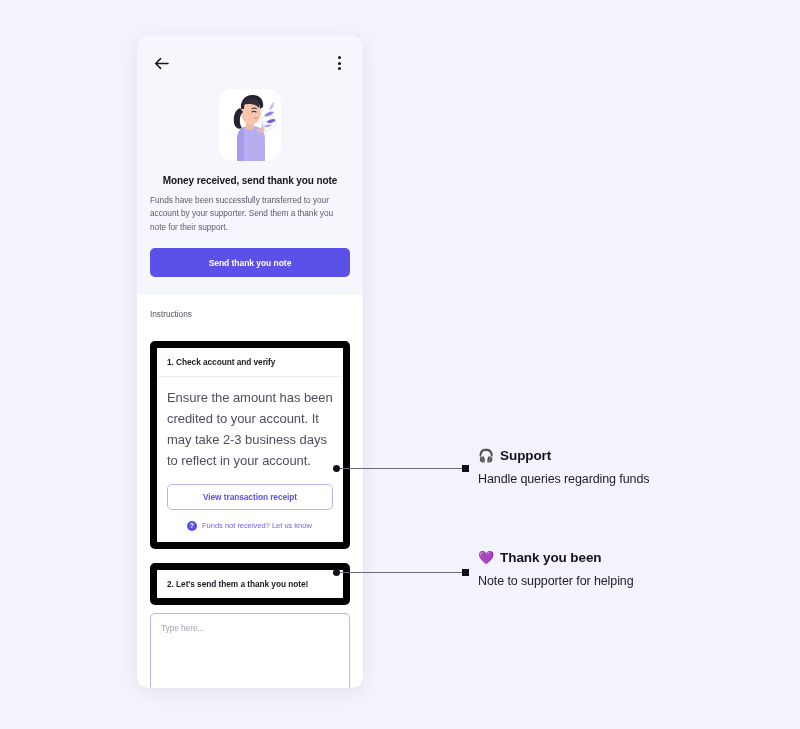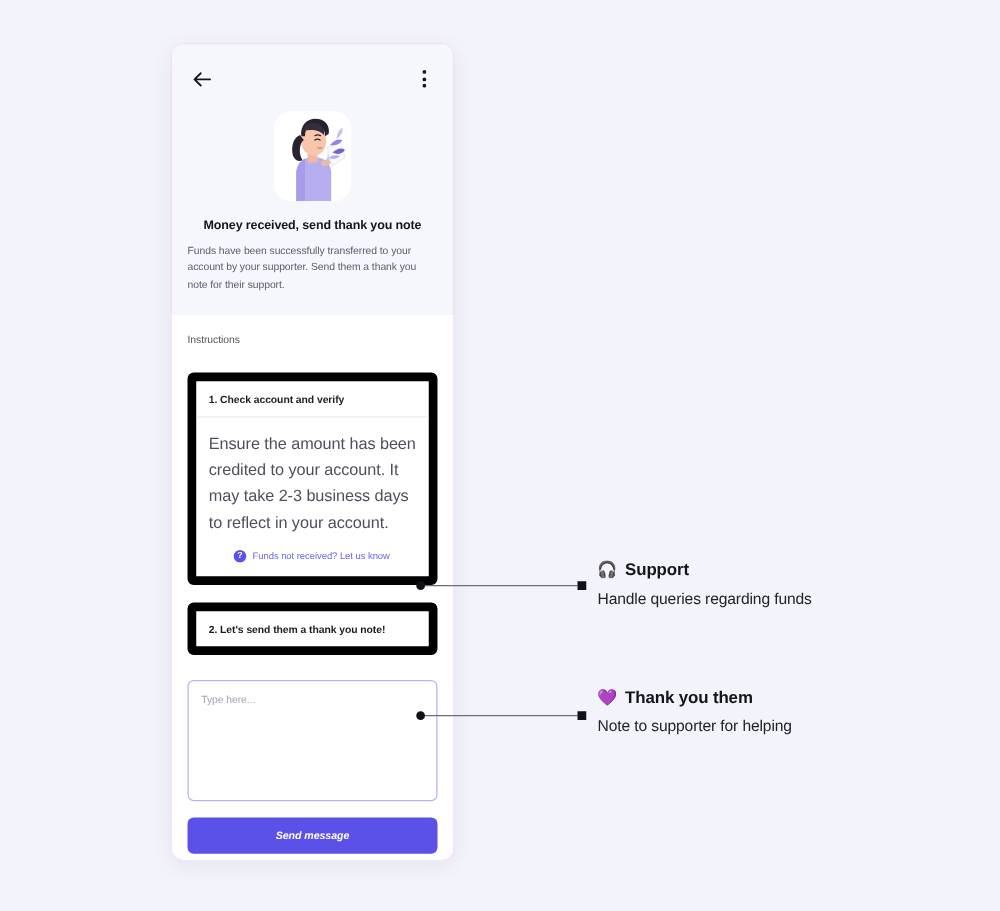--- a/index.html
+++ b/index.html
@@ -207,21 +207,21 @@
   }
   .help-text {
     font-size: 7.6px;
     color: #6f66ea;
     letter-spacing: -0.05px;
   }
 
   .step-card-2 { margin-top: 14px; }
 
   .note-area {
-    margin-top: 20px;
+    margin-top: 8px;
     width: 100%;
     height: 97px;
     box-sizing: border-box;
     border: 1px solid #b9b3f2;
     border-radius: 5px;
     background: #ffffff;
     padding: 9px 10px;
     font-size: 8.3px;
     font-family: "Liberation Sans", sans-serif;
     color: #2a2a33;
@@ -351,30 +351,32 @@
           <path d="M50 18 q1 -7 5 -9 q1 6 -5 9 z" fill="#c9c3f3"></path>
 
           <path d="M38 36 q5 -2 8 1 q-3 4 -8 2 z" fill="#f0b9a0"></path>
         </svg>
       </div>
     </div>
 
     <div class="hero-title">Money received, send thank you note</div>
     <p class="hero-body">Funds have been successfully transferred to your account by your supporter. Send them a thank you note for their support.</p>
 
+    <button class="btn-primary">Send thank you note</button>
   </div>
 
   <div class="instructions">
 
     <div class="instructions-label">Instructions</div>
 
     <div class="step-card">
       <div class="step-head">1. Check account and verify</div>
       <div class="step-body">
         <p class="step-text">Ensure the amount has been credited to your account. It may take 2-3 business days to reflect in your account.</p>
+        <button class="btn-outline">View transaction receipt</button>
         <div class="help-row">
           <span class="help-icon">?</span>
           <span class="help-text">Funds not received? Let us know</span>
         </div>
       </div>
     </div>
 
     <div class="step-card step-card-2">
       <div class="step-head no-divider">2. Let's send them a thank you note!</div>
     </div>
@@ -400,16 +402,16 @@
   <div class="callout-title">
     <span class="emoji-icon">🎧</span>
     <span>Support</span>
   </div>
   <div class="callout-desc">Handle queries regarding funds</div>
 </div>
 
 <div class="callout" id="callout-note">
   <div class="callout-title">
     <span class="emoji-icon">💜</span>
-    <span>Thank you them</span>
+    <span>Thank you been</span>
   </div>
   <div class="callout-desc">Note to supporter for helping</div>
 </div>
 
 </body></html>

